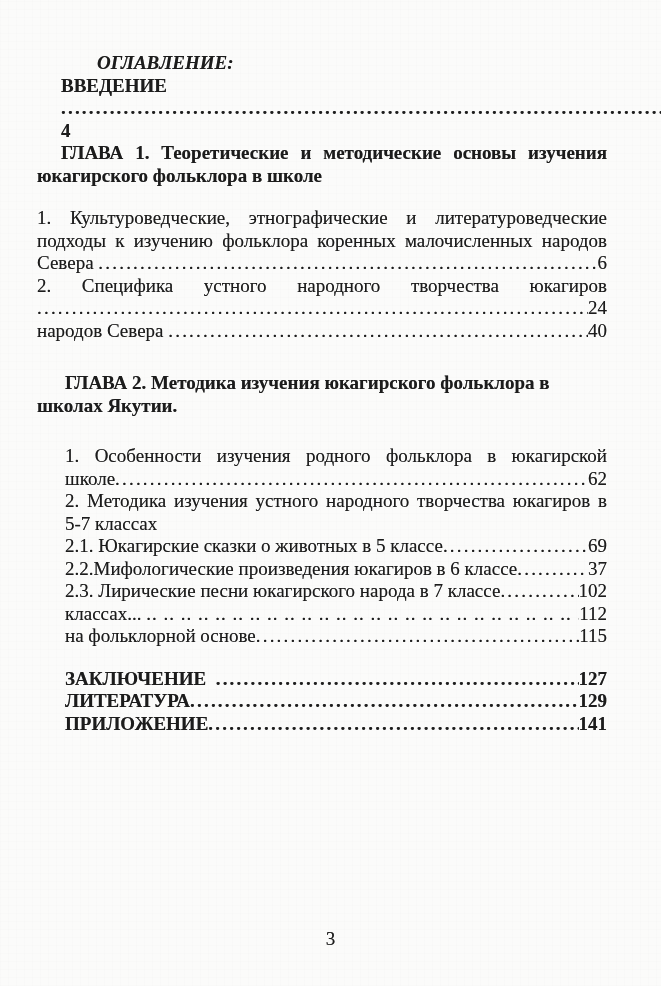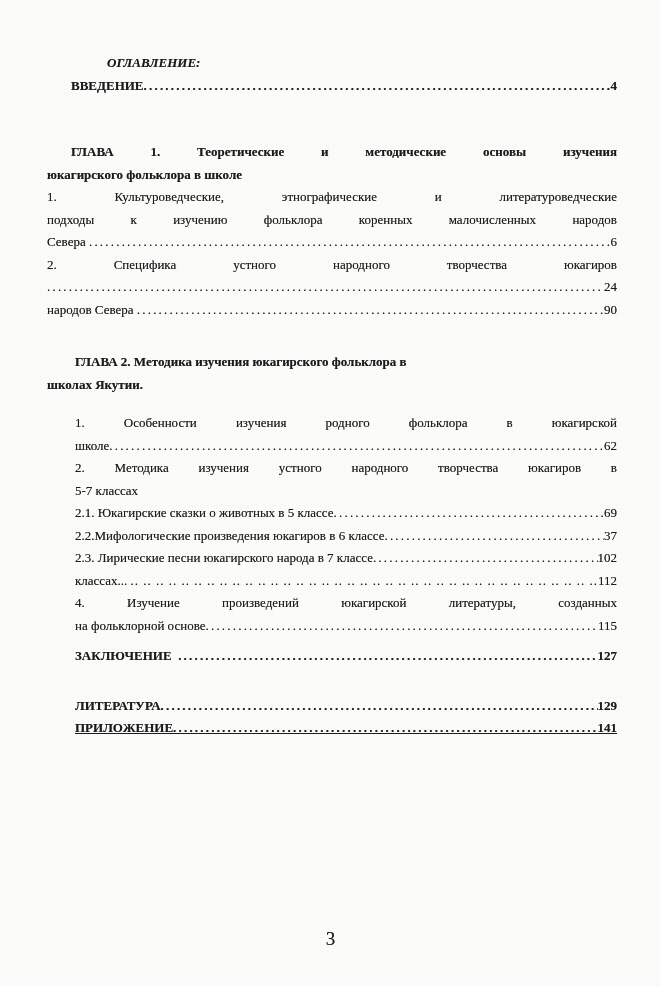--- a/index.html
+++ b/index.html
@@ -24,24 +24,24 @@
     content: "";
     position: absolute;
     inset: 0;
     background-image:
       repeating-linear-gradient(0deg, rgba(70,70,90,0.013) 0 1px, transparent 1px 8px),
       repeating-linear-gradient(90deg, rgba(70,70,90,0.013) 0 1px, transparent 1px 8px);
     pointer-events: none;
   }
   .toc {
     position: absolute;
-    left: 47px;
+    left: 37px;
     top: 52px;
     width: 570px;
-    font-size: 13px;
+    font-size: 19px;
     line-height: 22.5px;
     color: #1c1c1c;
     text-shadow: 0 0 0.5px rgba(28,28,28,0.55);
   }
   .line {
     min-height: 22.5px;
   }
   .b { font-weight: bold; }
   .i { font-style: italic; }
   .jl {
@@ -79,48 +79,48 @@
     color: #1c1c1c;
     text-shadow: 0 0 0.5px rgba(28,28,28,0.55);
   }
 </style>
 </head>
 <body>
 
 <div class="page">
   <div class="toc">
       <div class="line b i" style="padding-left: 60px;">ОГЛАВЛЕНИЕ:</div>
-      <div class="line b lead" style="padding-left: 24px;">
+      <div class="line b lead" style="padding-left: 24px; flex-direction: column;">
         <span class="lab">ВВЕДЕНИЕ</span>
         <span class="dots">....................................................................................................................................................................................................................................................................</span>
         <span class="pg">4</span>
       </div>
-      <div class="line b jl" style="padding-left: 24px; margin-top: 44px;">ГЛАВА 1. Теоретические и методические основы изучения</div>
+      <div class="line b jl" style="padding-left: 24px;">ГЛАВА 1. Теоретические и методические основы изучения</div>
       <div class="line b">юкагирского фольклора в школе</div>
-      <div class="line jl" style="">1. Культуроведческие, этнографические и литературоведческие</div>
+      <div class="line jl" style="margin-top: 20px;">1. Культуроведческие, этнографические и литературоведческие</div>
       <div class="line jl">подходы к изучению фольклора коренных малочисленных народов</div>
       <div class="line lead">
         <span class="lab">Севера </span>
         <span class="dots">....................................................................................................................................................................................................................................................................</span>
         <span class="pg">6</span>
       </div>
       <div class="line jl">2. Специфика устного народного творчества юкагиров</div>
       <div class="line lead">
         <span class="lab"></span>
         <span class="dots">....................................................................................................................................................................................................................................................................</span>
         <span class="pg">24</span>
       </div>
       <div class="line lead">
         <span class="lab">народов Севера </span>
         <span class="dots">....................................................................................................................................................................................................................................................................</span>
-        <span class="pg">90</span>
+        <span class="pg">40</span>
       </div>
       <div class="line b" style="padding-left: 28px; margin-top: 30px;">ГЛАВА 2. Методика изучения юкагирского фольклора в</div>
       <div class="line b">школах Якутии.</div>
-      <div class="line jl" style="padding-left: 28px; margin-top: 16px;">1. Особенности изучения родного фольклора в юкагирской</div>
+      <div class="line jl" style="padding-left: 28px; margin-top: 28px;">1. Особенности изучения родного фольклора в юкагирской</div>
       <div class="line lead" style="padding-left: 28px;">
         <span class="lab">школе</span>
         <span class="dots">....................................................................................................................................................................................................................................................................</span>
         <span class="pg">62</span>
       </div>
       <div class="line jl" style="padding-left: 28px;">2. Методика изучения устного народного творчества юкагиров в</div>
       <div class="line" style="padding-left: 28px;">5-7 классах</div>
       <div class="line lead" style="padding-left: 28px;">
         <span class="lab">2.1. Юкагирские сказки о животных в 5 классе</span>
         <span class="dots">....................................................................................................................................................................................................................................................................</span>
@@ -134,36 +134,35 @@
       <div class="line lead" style="padding-left: 28px; text-align: right;">
         <span class="lab">2.3. Лирические песни юкагирского народа в 7 классе</span>
         <span class="dots">....................................................................................................................................................................................................................................................................</span>
         <span class="pg">102</span>
       </div>
       <div class="line lead" style="padding-left: 28px;">
         <span class="lab">классах... </span>
         <span class="dots spaced">.. .. .. .. .. .. .. .. .. .. .. .. .. .. .. .. .. .. .. .. .. .. .. .. .. .. .. .. .. .. .. .. .. .. .. .. .. .. .. .. .. .. .. .. .. .. .. .. .. .. .. .. .. .. .. .. .. .. .. .. .. .. .. .. .. .. .. .. .. .. .. .. .. .. .. .. .. .. .. .. .. .. .. .. .. .. .. .. .. .. </span>
         <span class="pg">112</span>
       </div>
-      <div class="line jl" style="padding-left: 28px;">4. Изучение произведений юкагирской литературы, созданных</div>
       <div class="line lead" style="padding-left: 28px;">
         <span class="lab">на фольклорной основе</span>
         <span class="dots">....................................................................................................................................................................................................................................................................</span>
         <span class="pg">115</span>
       </div>
-      <div class="line b lead" style="padding-left: 28px; margin-top: 8px;">
+      <div class="line b lead" style="padding-left: 28px; margin-top: 20px;">
         <span class="lab">ЗАКЛЮЧЕНИЕ  </span>
         <span class="dots">....................................................................................................................................................................................................................................................................</span>
         <span class="pg">127</span>
       </div>
-      <div class="line b lead" style="padding-left: 28px; margin-top: 27px;">
+      <div class="line b lead" style="padding-left: 28px;">
         <span class="lab">ЛИТЕРАТУРА</span>
         <span class="dots">....................................................................................................................................................................................................................................................................</span>
         <span class="pg">129</span>
       </div>
-      <div class="line b lead" style="padding-left: 28px; text-decoration: underline;">
+      <div class="line b lead" style="padding-left: 28px;">
         <span class="lab">ПРИЛОЖЕНИЕ</span>
         <span class="dots">....................................................................................................................................................................................................................................................................</span>
         <span class="pg">141</span>
       </div>
     </div>
   <div class="page-number">3</div>
 </div>
 
 </body></html>

